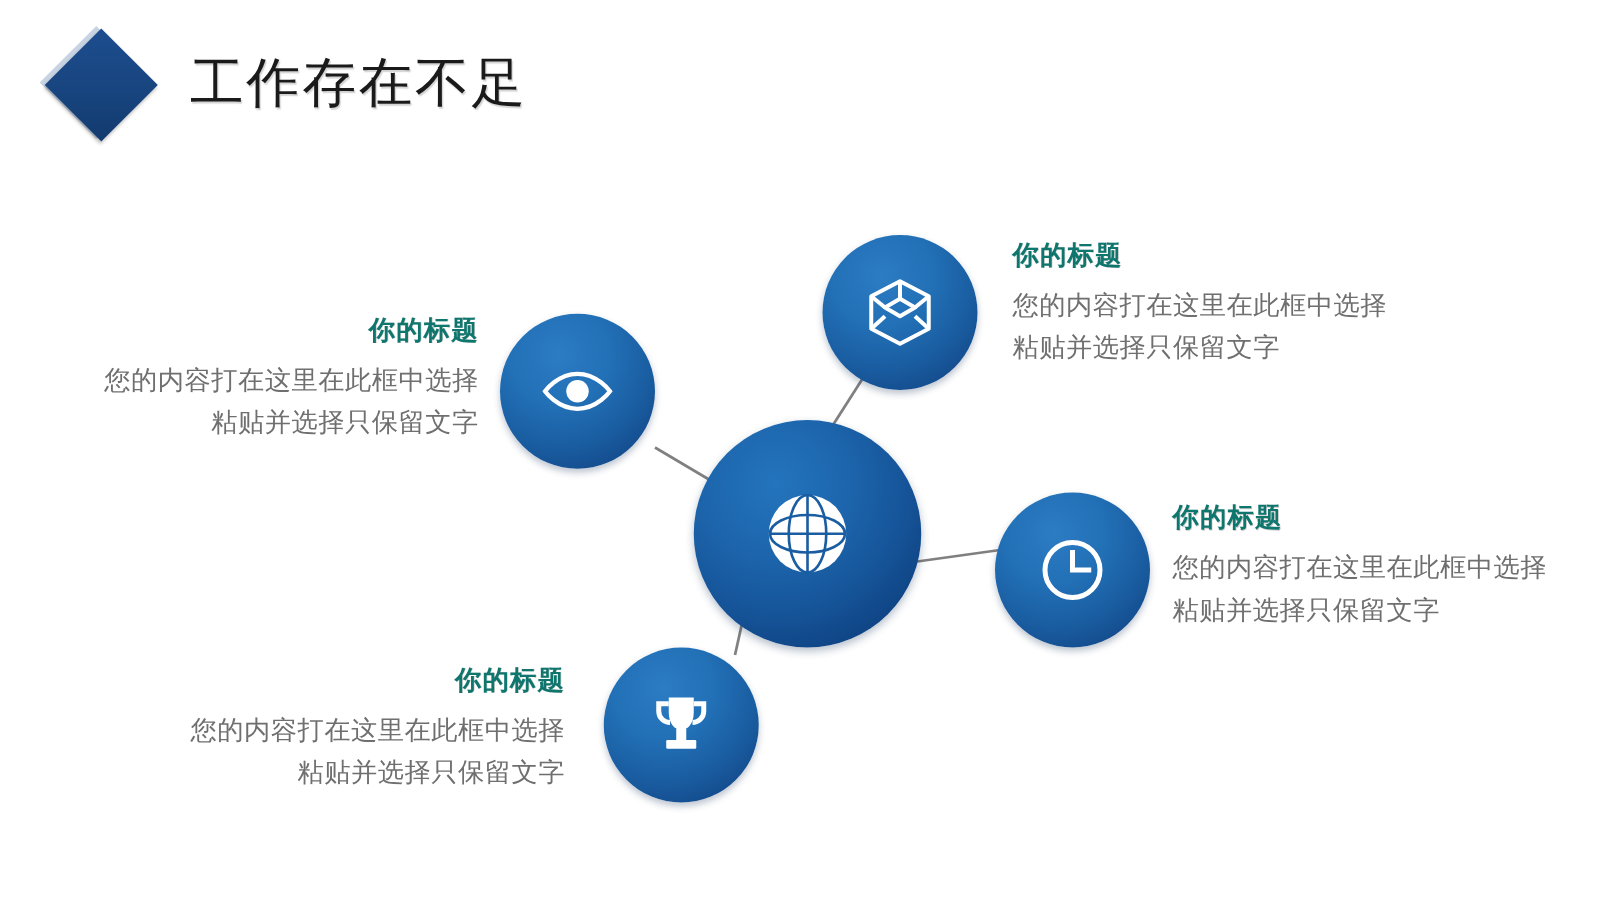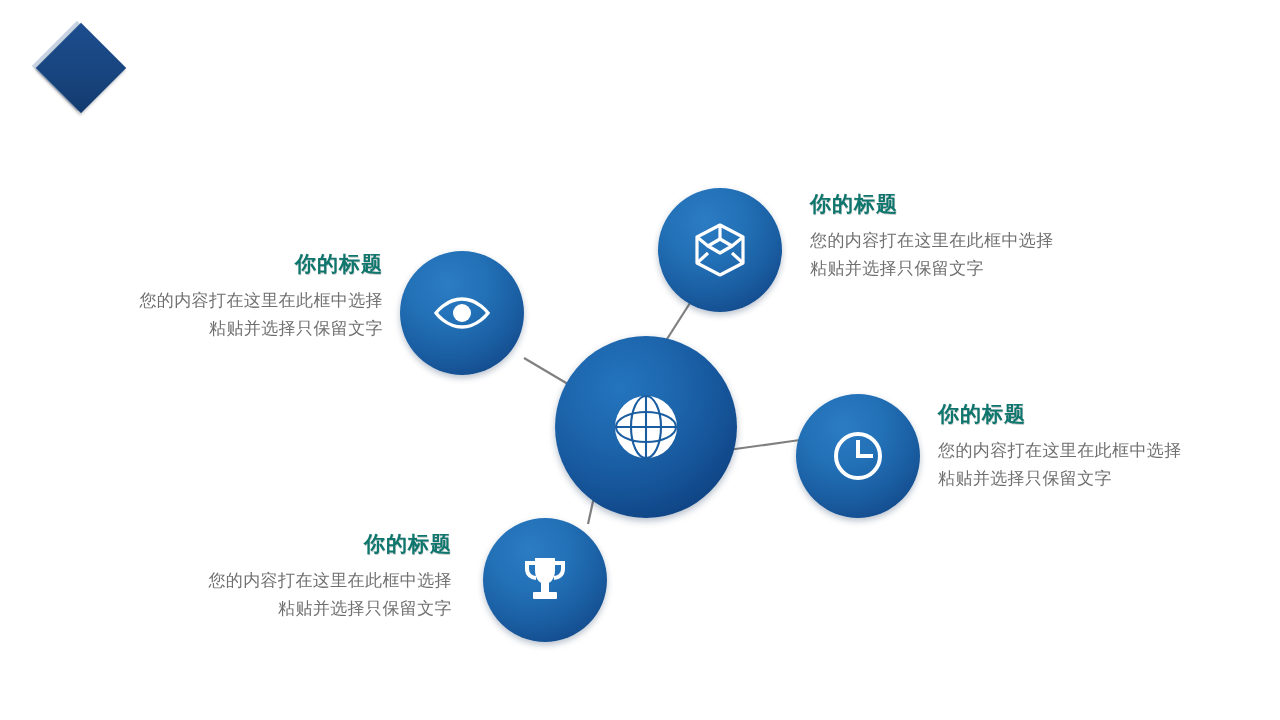--- a/index.html
+++ b/index.html
@@ -141,21 +141,21 @@
   }
   .callout .callout-title {
     font-size: 21px;
     font-weight: bold;
     color: #0f766e;
     letter-spacing: 1px;
     margin-bottom: 9px;
     text-shadow: 0.5px 0.5px 0.5px rgba(0,0,0,0.2);
   }
   .callout .callout-body {
-    font-size: 17px;
+    font-size: 21px;
     color: #6f6f6f;
     line-height: 1.62;
     letter-spacing: 0.4px;
     white-space: pre-line;
   }
   .align-right { text-align: right; }
   .align-left  { text-align: left; }
 
   #callout-eye {
     left: 40px;
@@ -181,20 +181,21 @@
 </head>
 <body>
 
 <div id="slide">
 
   <div id="header">
     <div id="diamond-wrap">
       <div class="diamond-shadow"></div>
       <div class="diamond-main"></div>
     </div>
+    <div id="page-title">工作存在不足</div>
   </div>
 
   <div id="diagram">
 
     <svg id="connectors" viewBox="0 0 1280 720">
       <line x1="524" y1="358" x2="578" y2="390" stroke="#808080" stroke-width="2.2"></line>
       <line x1="690" y1="303" x2="660" y2="350" stroke="#808080" stroke-width="2.2"></line>
       <line x1="800" y1="440" x2="728" y2="450" stroke="#808080" stroke-width="2.2"></line>
       <line x1="588" y1="524" x2="596" y2="488" stroke="#808080" stroke-width="2.2"></line>
     </svg>

